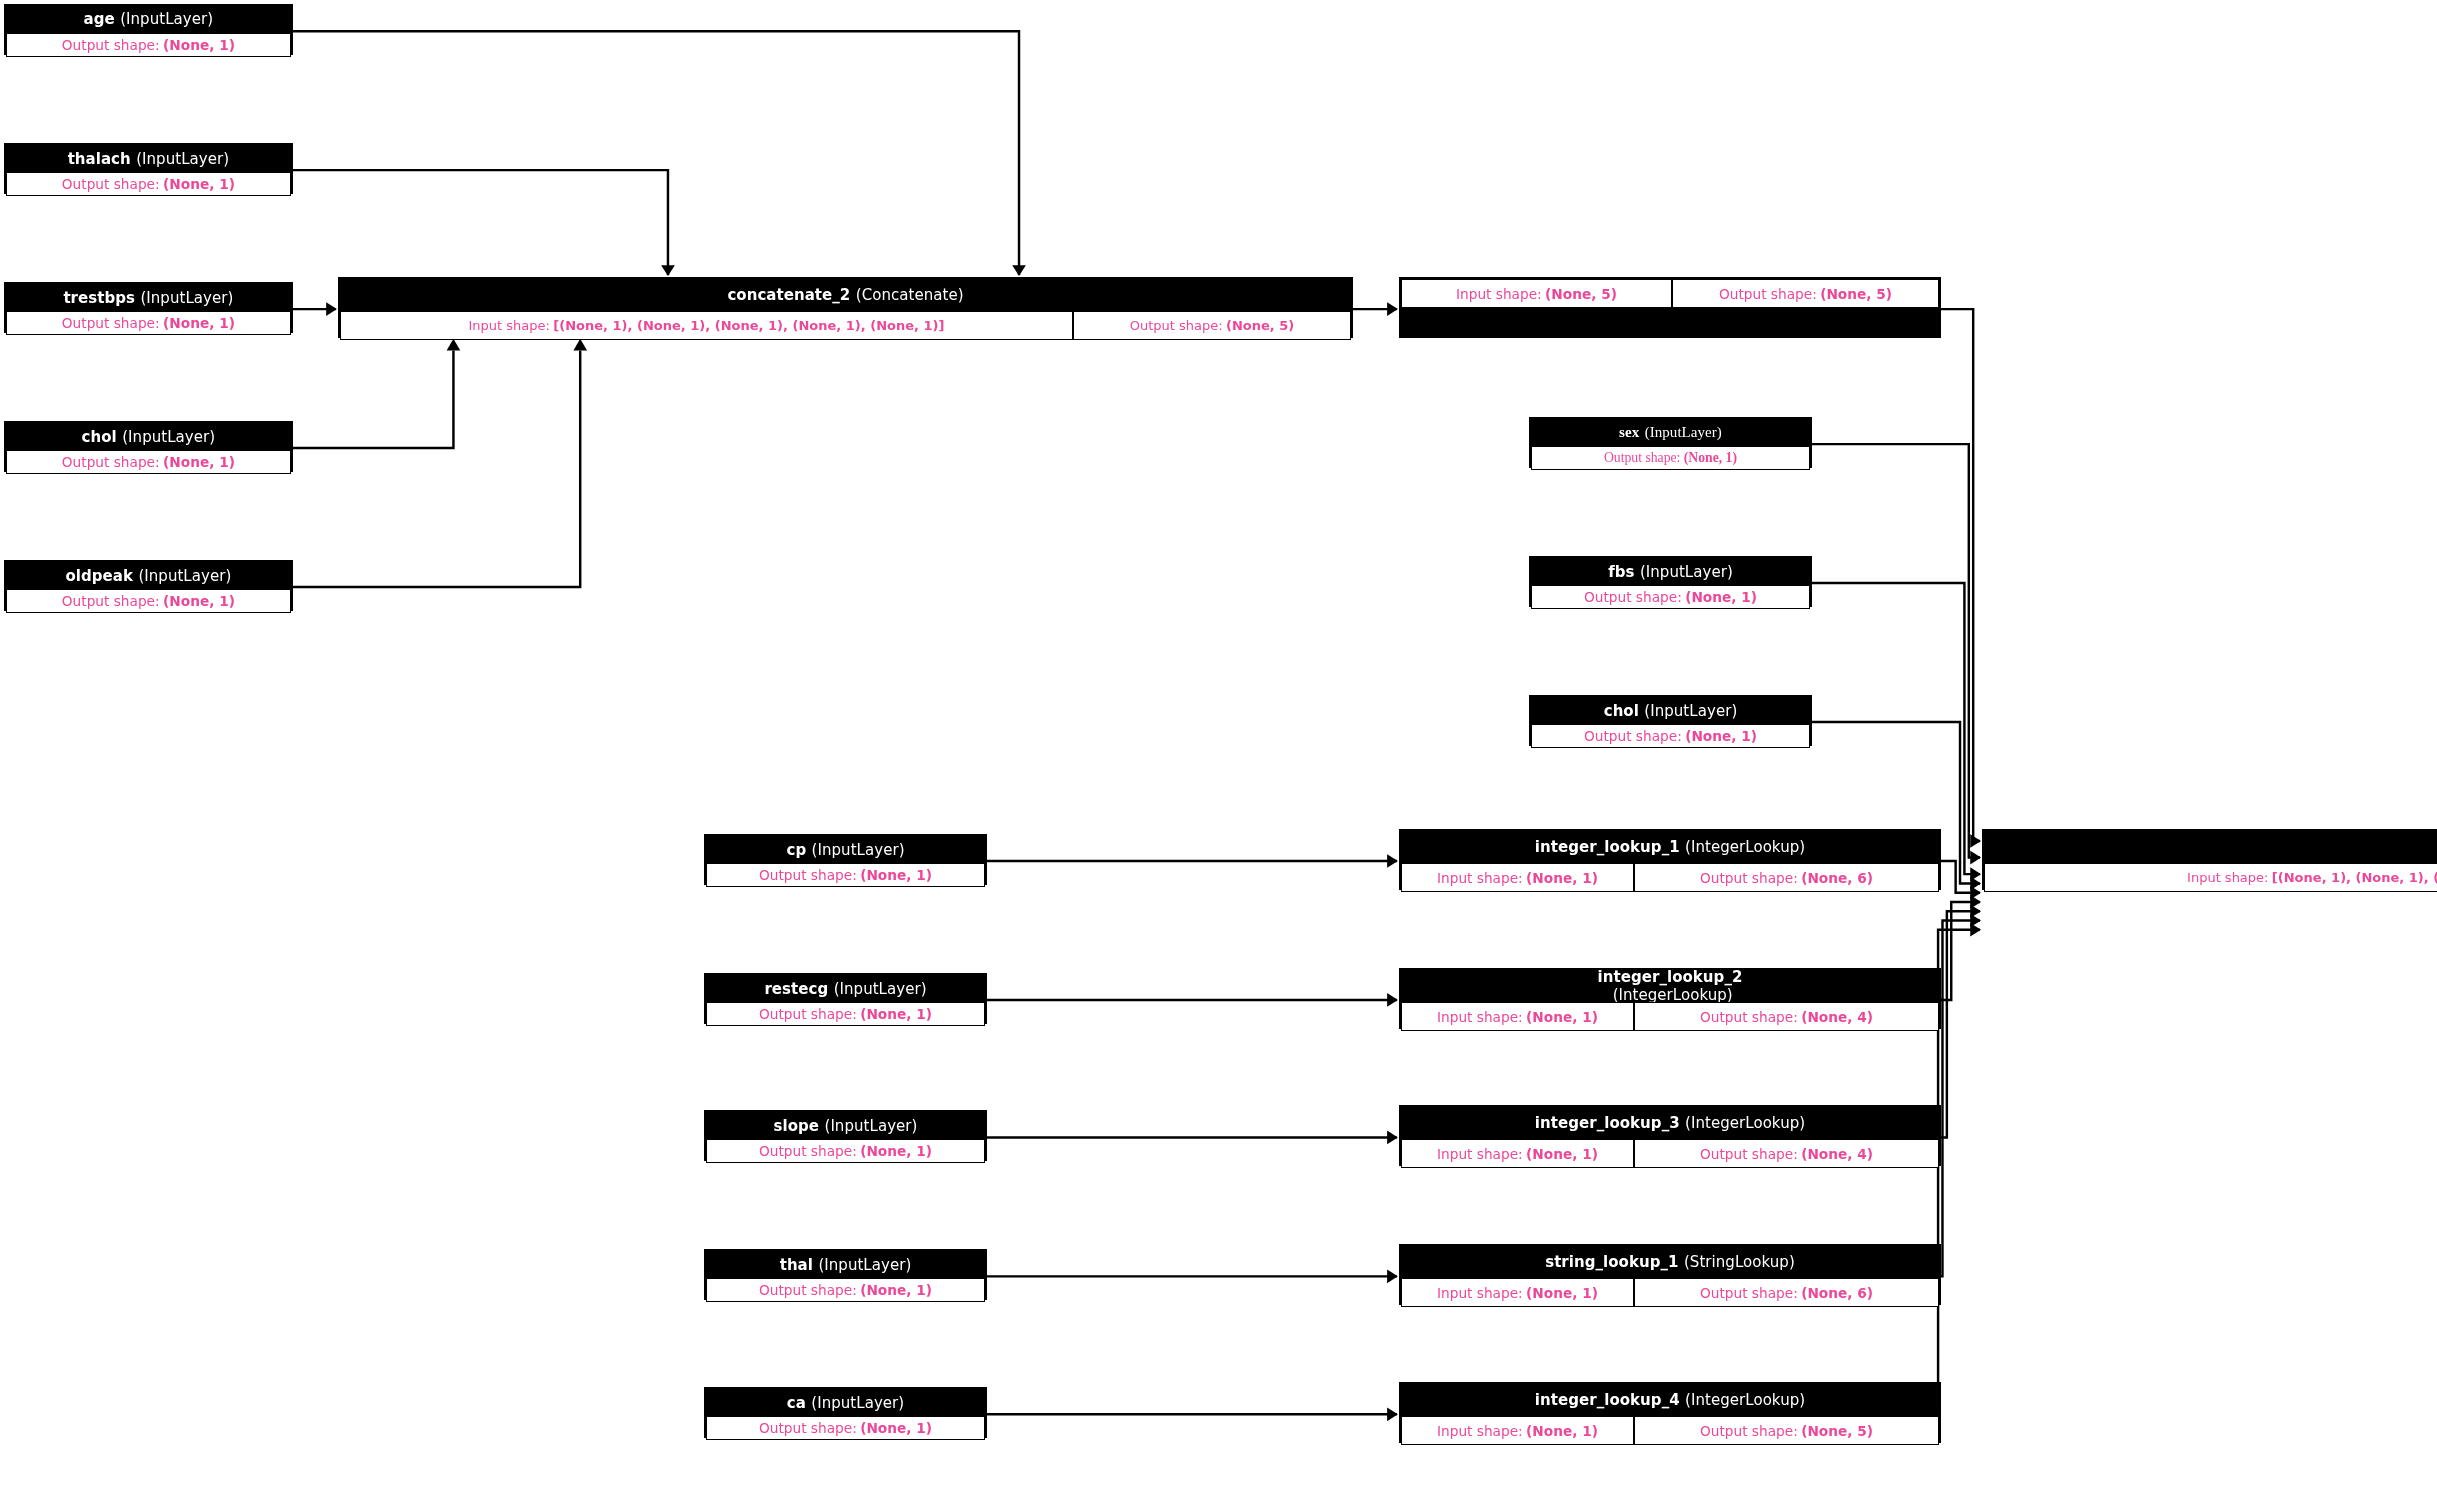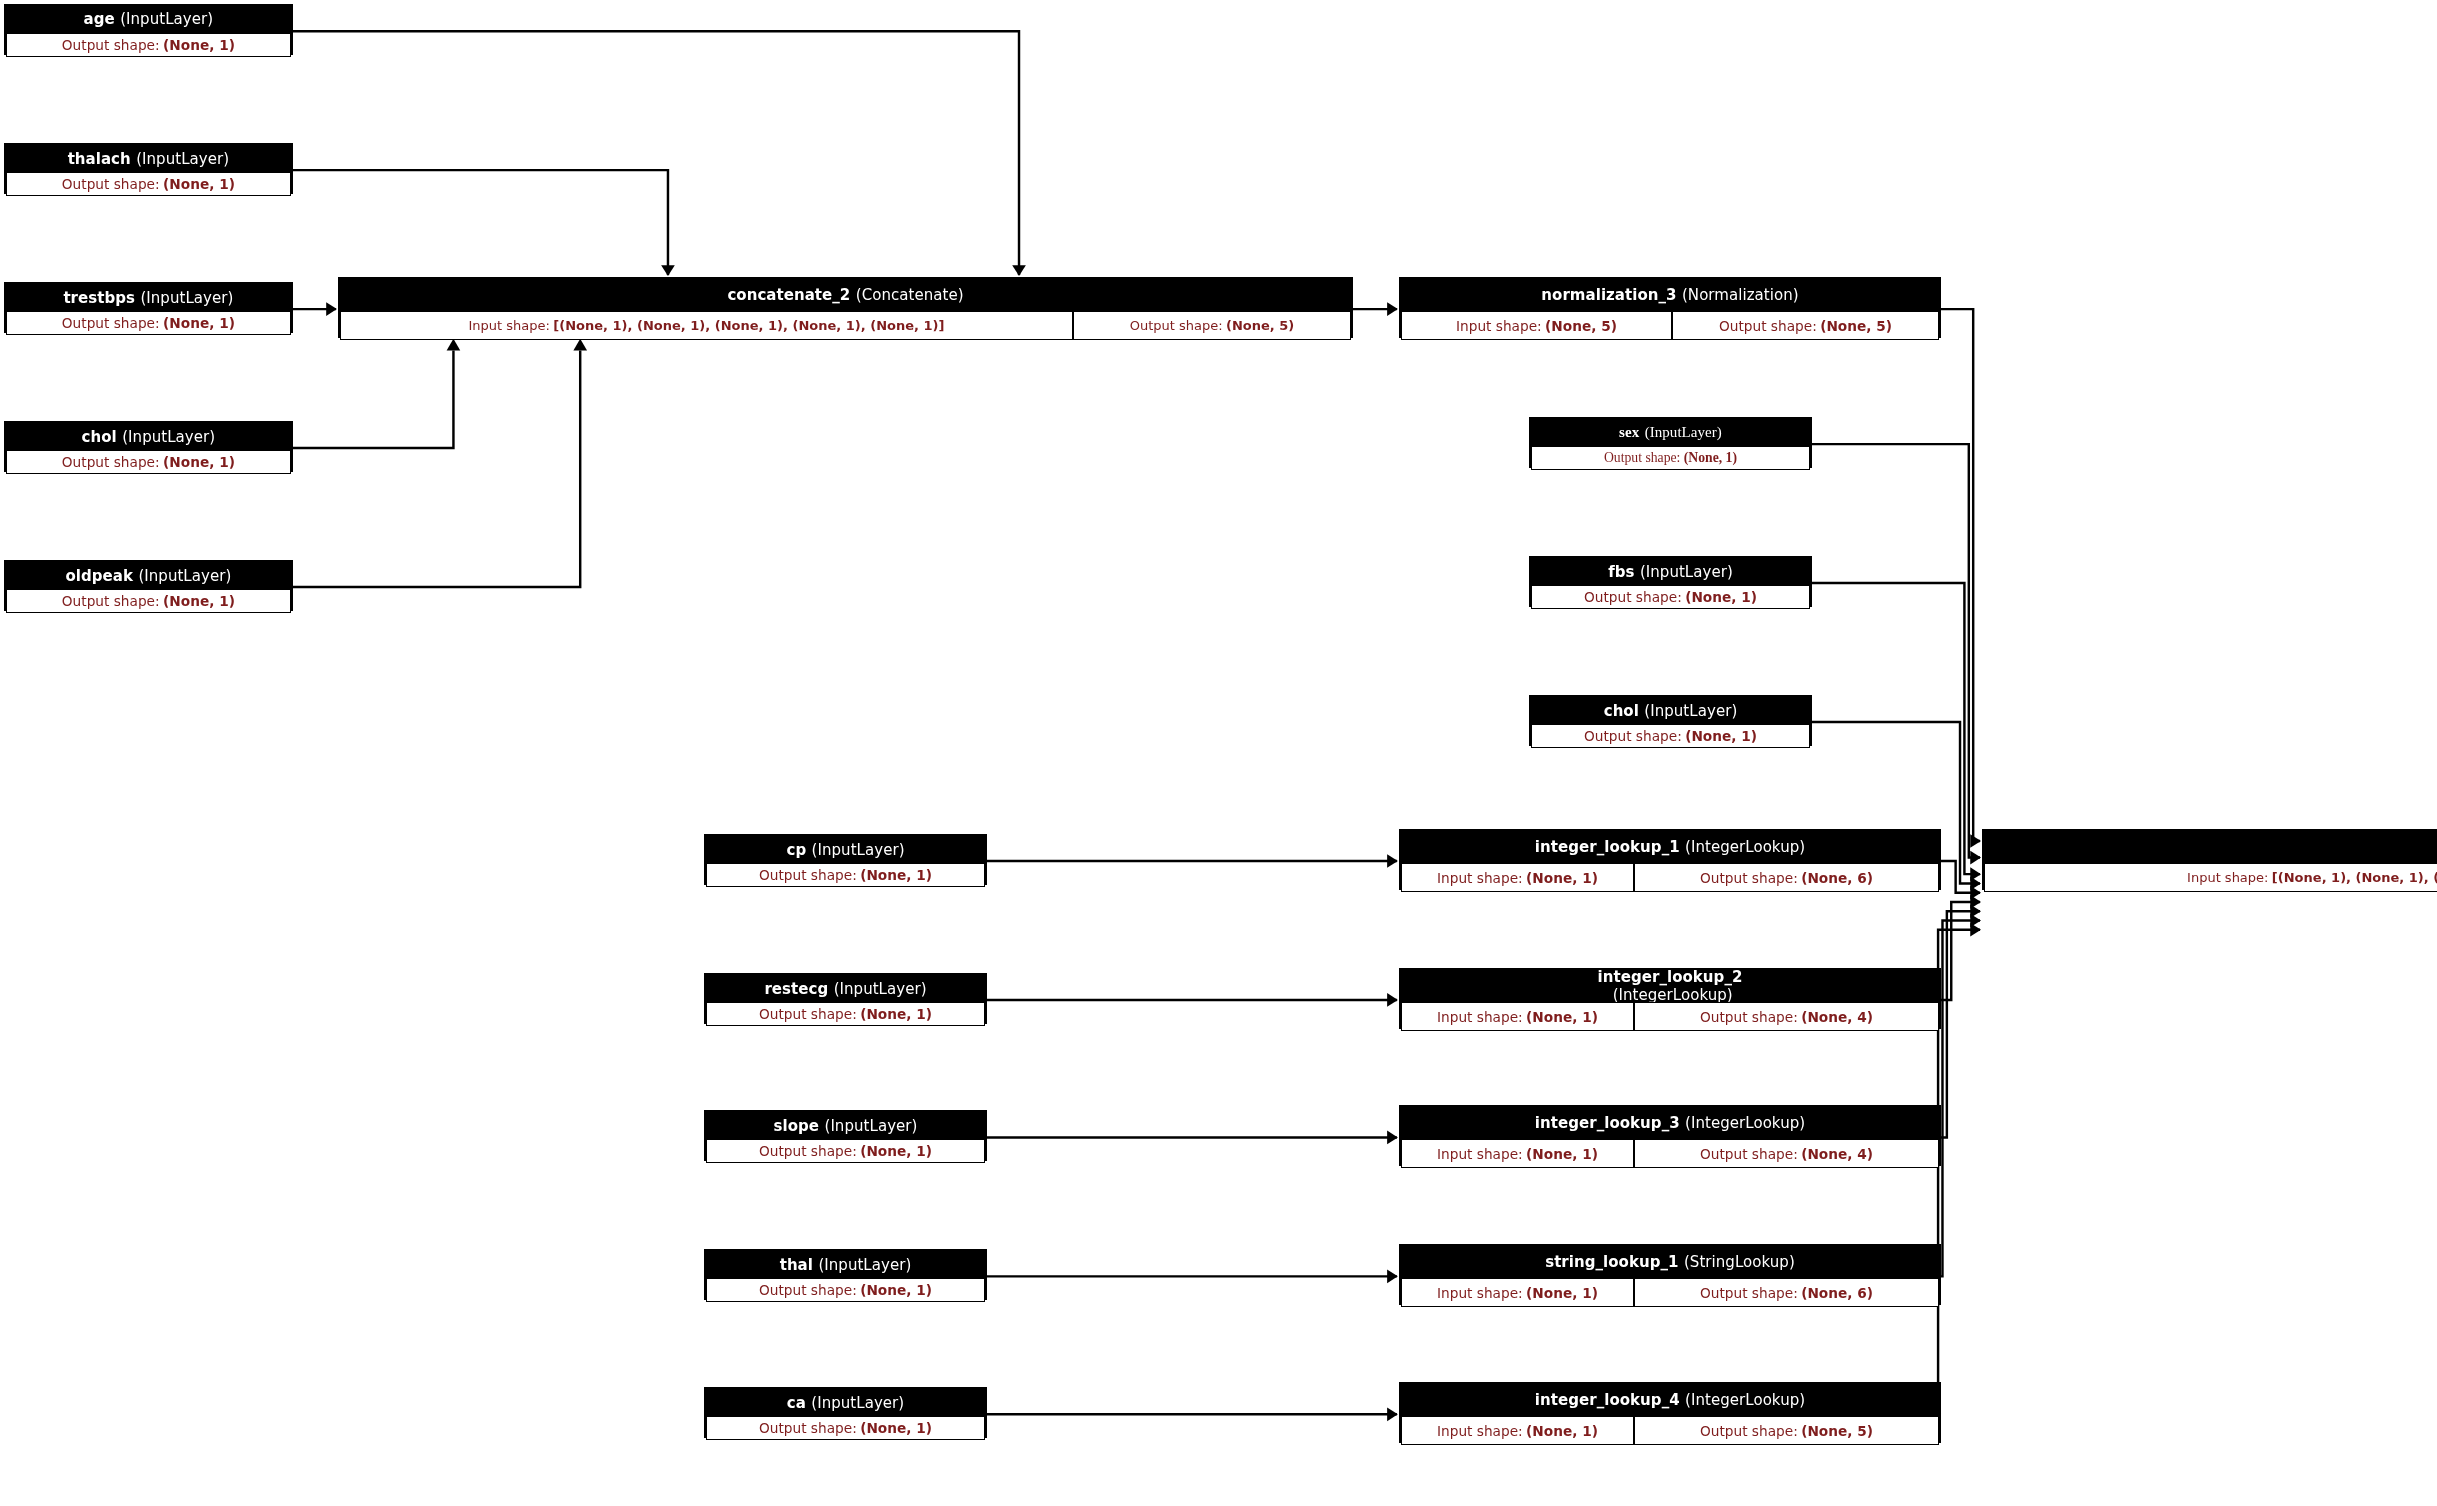--- a/index.html
+++ b/index.html
@@ -15,21 +15,21 @@
     white-space:nowrap;overflow:hidden;
     font-size:15px;letter-spacing:0.05px;
   }
   .node-title .nm{font-weight:bold;}
   .node-title .ty{font-weight:normal;margin-left:5.4px;}
   .node-body{
     box-sizing:border-box;display:flex;width:100%;background:#000000;
     border-top:0;
   }
   .cell{
-    box-sizing:border-box;background:#ffffff;color:#7f1d1d;
+    box-sizing:border-box;background:#ffffff;color:#ec4899;
     display:flex;align-items:center;justify-content:center;
     white-space:nowrap;overflow:hidden;
     font-size:13.7px;flex:1 1 auto;padding:0 4.9px;
     border:1.5px solid #000000;
   }
   .cell + .cell{border-left:1.5px solid #000000;}
   .cell .lbl{font-weight:normal;}
   .cell .val{font-weight:bold;margin-left:3.4px;}
 
   
@@ -152,24 +152,20 @@
             <span class="lbl">Input shape:</span>
             <span class="val">[(None, 1), (None, 1), (None, 1), (None, 1), (None, 1)]</span>
           </div>
           <div class="cell">
             <span class="lbl">Output shape:</span>
             <span class="val">(None, 5)</span>
           </div>
         </div>
       </div>
       <div class="node" style="left: 1399px; top: 277px; width: 542px; height: 61px;">
-        <div class="node-title" style="height: 32px;">
-          <span class="nm">normalization_3</span>
-          <span class="ty">(Normalization)</span>
-        </div>
         <div class="node-body" style="height: 29px;">
           <div class="cell" style="flex: 0 0 271px; width: 271px;">
             <span class="lbl">Input shape:</span>
             <span class="val">(None, 5)</span>
           </div>
           <div class="cell">
             <span class="lbl">Output shape:</span>
             <span class="val">(None, 5)</span>
           </div>
         </div>

